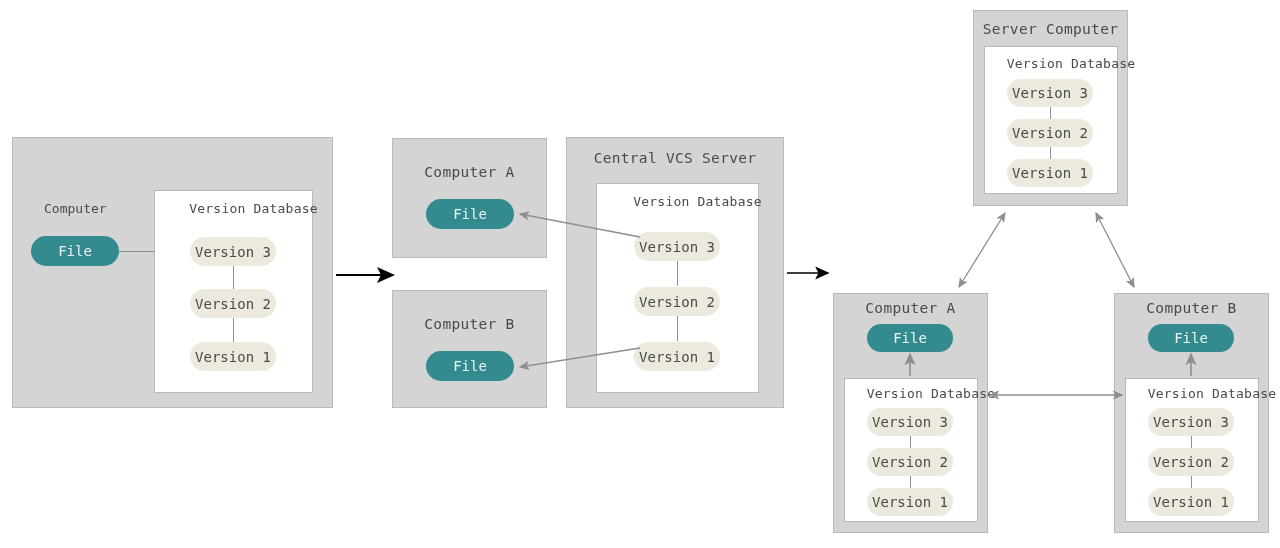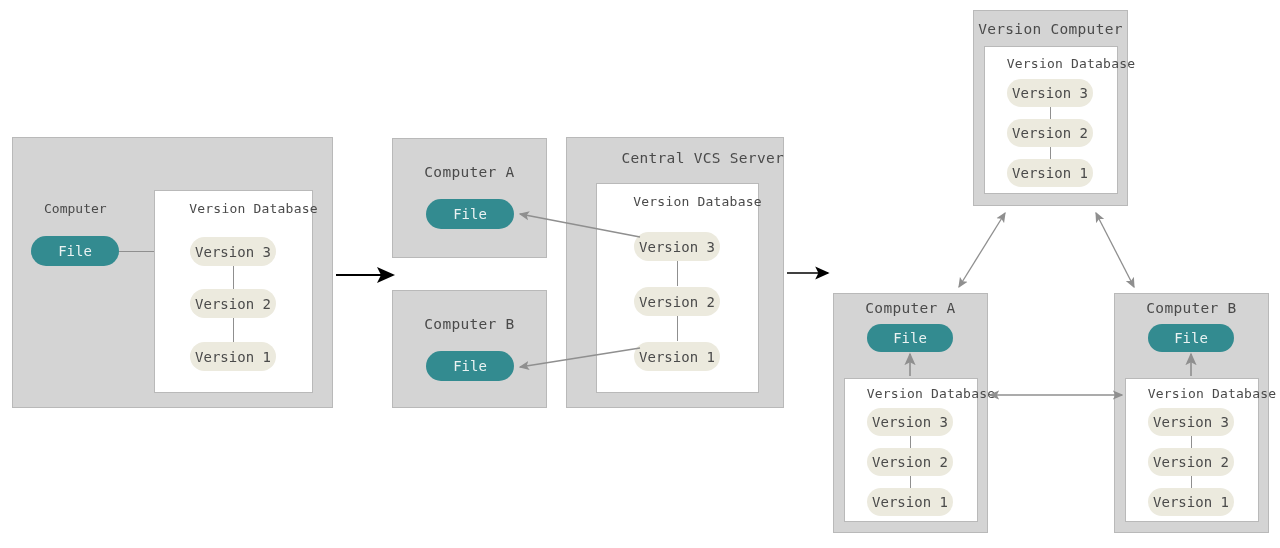--- a/index.html
+++ b/index.html
@@ -118,36 +118,36 @@
   <div class="title" style="left:392px; top:164px; width:155px;">Computer A</div>
   <div class="pill pill-file" style="left:426px; top:199px; width:88px; height:30px;">File</div>
 
   <div class="panel" style="left:392px; top:290px; width:155px; height:118px;">
   </div>
   <div class="title" style="left:392px; top:316px; width:155px;">Computer B</div>
   <div class="pill pill-file" style="left:426px; top:351px; width:88px; height:30px;">File</div>
 
   <div class="panel" style="left:566px; top:137px; width:218px; height:271px;">
   </div>
-  <div class="title" style="left:566px; top:150px; width:218px;text-align:right;">Central VCS Server</div>
+  <div class="title" style="left:566px; top:150px; width:218px;">Central VCS Server</div>
 
   <div class="subpanel" style="left:596px; top:183px; width:163px; height:210px;">
   </div>
   <div class="subtitle" style="left:596px; top:194px; width:163px;">Version Database</div>
 
   <div class="connector vline" style="left:677px; top:261px; width:1px; height:25px;"></div>
   <div class="connector vline" style="left:677px; top:316px; width:1px; height:25px;"></div>
 
   <div class="pill pill-version" style="left:634px; top:232px; width:86px; height:29px;">Version 3</div>
   <div class="pill pill-version" style="left:634px; top:287px; width:86px; height:29px;">Version 2</div>
   <div class="pill pill-version" style="left:634px; top:342px; width:86px; height:29px;">Version 1</div>
 
   <div class="panel" style="left:973px; top:10px; width:155px; height:196px;">
   </div>
-  <div class="title" style="left:973px; top:21px; width:155px;">Version Computer</div>
+  <div class="title" style="left:973px; top:21px; width:155px;">Server Computer</div>
 
   <div class="subpanel" style="left:984px; top:46px; width:134px; height:148px;">
   </div>
   <div class="subtitle" style="left:984px; top:56px; width:134px;">Version Database</div>
 
   <div class="connector vline" style="left:1050px; top:107px; width:1px; height:13px;"></div>
   <div class="connector vline" style="left:1050px; top:147px; width:1px; height:13px;"></div>
 
   <div class="pill pill-version" style="left:1007px; top:79px; width:86px; height:28px;">Version 3</div>
   <div class="pill pill-version" style="left:1007px; top:119px; width:86px; height:28px;">Version 2</div>

